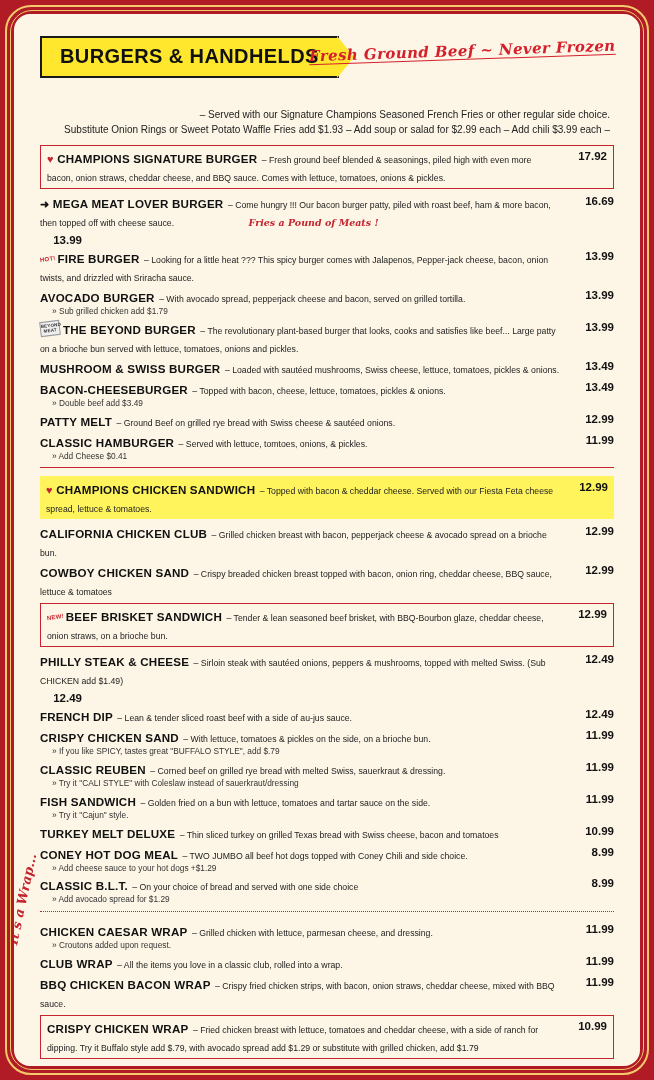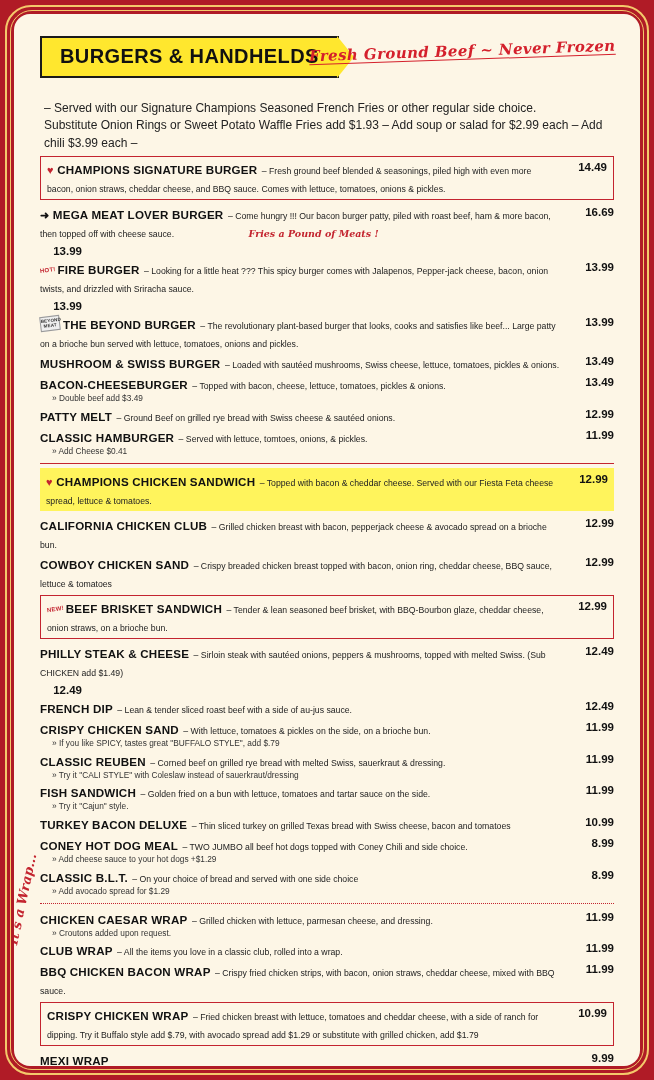--- a/index.html
+++ b/index.html
@@ -78,29 +78,29 @@
     font-weight: bold;
     font-size: 15px;
     letter-spacing: 0.4px;
     transform: rotate(-2deg);
     text-decoration: underline;
     text-decoration-thickness: 1px;
     text-underline-offset: 3px;
   }
 
   .subheads {
-    text-align:left;
-    margin: 14px 30px 4px 30px;
+    text-align:right;
+    margin: 22px 30px 4px 30px;
     color:#222;
-    font-size: 12px;
+    font-size: 10px;
     line-height: 1.45;
   }
 
   
-  .section { margin: 0 26px; }
+  .section { margin: 8px 26px; }
   .item {
     display:flex;
     align-items:flex-start;
     padding: 2px 0 1px 0;
   }
   .item-main { flex: 1 1 auto; padding-right: 8px; }
   .item-price {
     flex: 0 0 42px;
     text-align: right;
     font-size: 11.5px;
@@ -210,21 +210,21 @@
       <div>Substitute Onion Rings or Sweet Potato Waffle Fries add $1.93  –  Add soup or salad for $2.99 each – Add chili $3.99 each –</div>
     </div>
 
     <div class="section">
 
       <div class="item box-red">
         <div class="item-main">
           <span class="nm"><span class="heart">♥</span> <span>CHAMPIONS SIGNATURE BURGER</span></span>
           <span class="desc">– Fresh ground beef blended &amp; seasonings, piled high with even more bacon, onion straws, cheddar cheese, and BBQ sauce. Comes with lettuce, tomatoes, onions &amp; pickles.</span>
         </div>
-        <div class="item-price">14.49</div>
+        <div class="item-price">17.92</div>
       </div>
 
       <div class="item">
         <div class="item-main">
           <span class="nm"><span class="arrow">➜</span> <span>MEGA MEAT LOVER BURGER</span></span>
           <span class="desc">– Come hungry !!! Our bacon burger patty, piled with roast beef, ham &amp; more bacon, then topped off with cheese sauce.</span>
           <div class="over-pound">Fries a Pound of Meats !</div>
         </div>
         <div class="item-price">16.69</div>
       </div>
@@ -235,20 +235,25 @@
 
       <div class="item">
         <div class="item-main">
           <span class="nm"><span class="tag-hot">HOT!</span><span>FIRE BURGER</span></span>
           <span class="desc">– Looking for a little heat ???  This spicy burger comes with Jalapenos, Pepper-jack cheese, bacon, onion twists, and drizzled with Sriracha sauce.</span>
         </div>
         <div class="item-price">13.99</div>
       </div>
 
       <div class="item">
+        <div class="item-main">
+          <span class="nm">AVOCADO BURGER</span>
+          <span class="desc">– With avocado spread, pepperjack cheese and bacon, served on grilled tortilla.</span>
+          <div class="sub">» Sub grilled chicken add $1.79</div>
+        </div>
         <div class="item-price">13.99</div>
       </div>
 
       <div class="item">
         <div class="item-main">
           <span class="nm"><span class="badge-beyond">BEYOND<br>MEAT</span><span>THE BEYOND BURGER</span></span>
           <span class="desc">– The revolutionary plant-based burger that looks, cooks and satisfies like beef... Large patty on a brioche bun served with lettuce, tomatoes, onions and pickles.</span>
         </div>
         <div class="item-price">13.99</div>
       </div>
@@ -366,21 +371,21 @@
         <div class="item-main">
           <span class="nm">FISH SANDWICH</span>
           <span class="desc">– Golden fried on a bun with lettuce, tomatoes and tartar sauce on the side.</span>
           <div class="sub">» Try it "Cajun" style.</div>
         </div>
         <div class="item-price">11.99</div>
       </div>
 
       <div class="item">
         <div class="item-main">
-          <span class="nm">TURKEY BACON DELUXE</span>
+          <span class="nm">TURKEY MELT DELUXE</span>
           <span class="desc">– Thin sliced turkey on grilled Texas bread with Swiss cheese, bacon and tomatoes</span>
         </div>
         <div class="item-price">10.99</div>
       </div>
 
       <div class="item">
         <div class="item-main">
           <span class="nm">CONEY HOT DOG MEAL</span>
           <span class="desc">– TWO JUMBO all beef hot dogs topped with Coney Chili and side choice.</span>
           <div class="sub">» Add cheese sauce to your hot dogs +$1.29</div>

